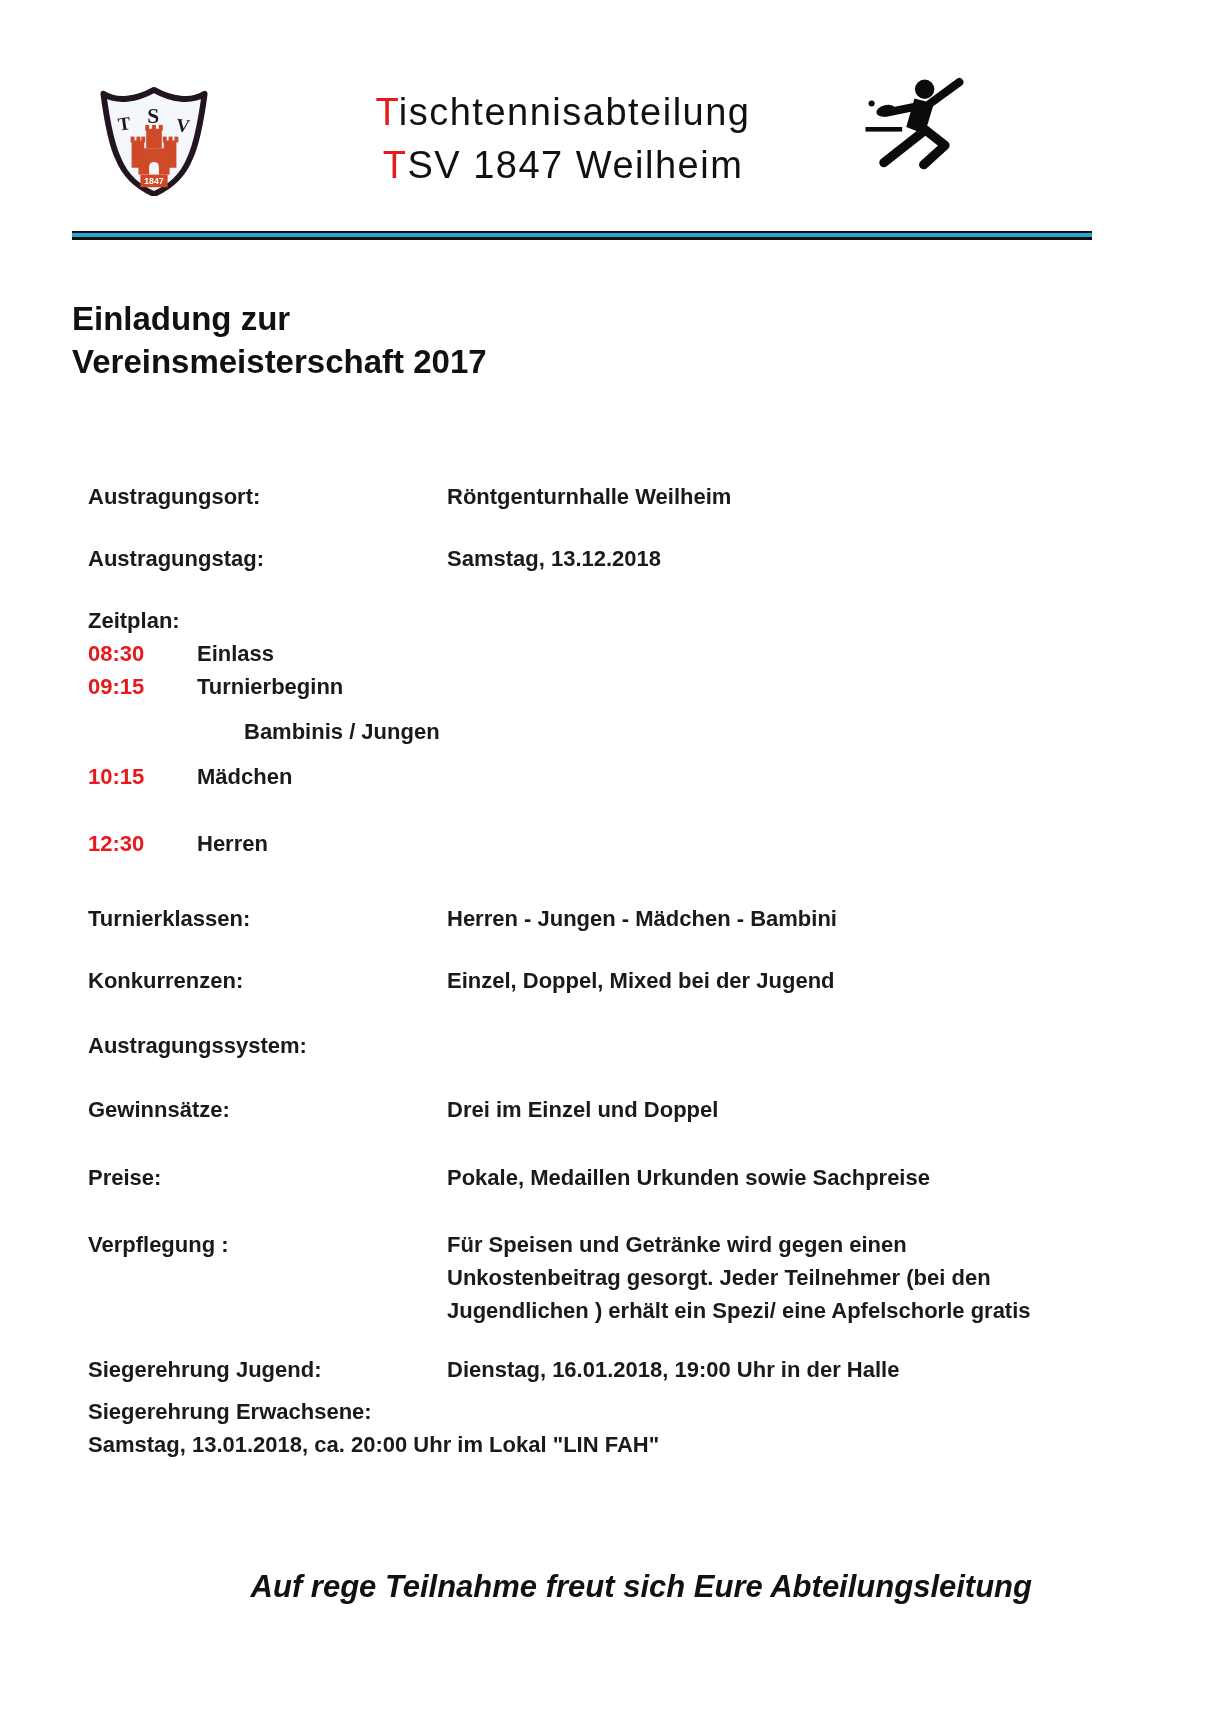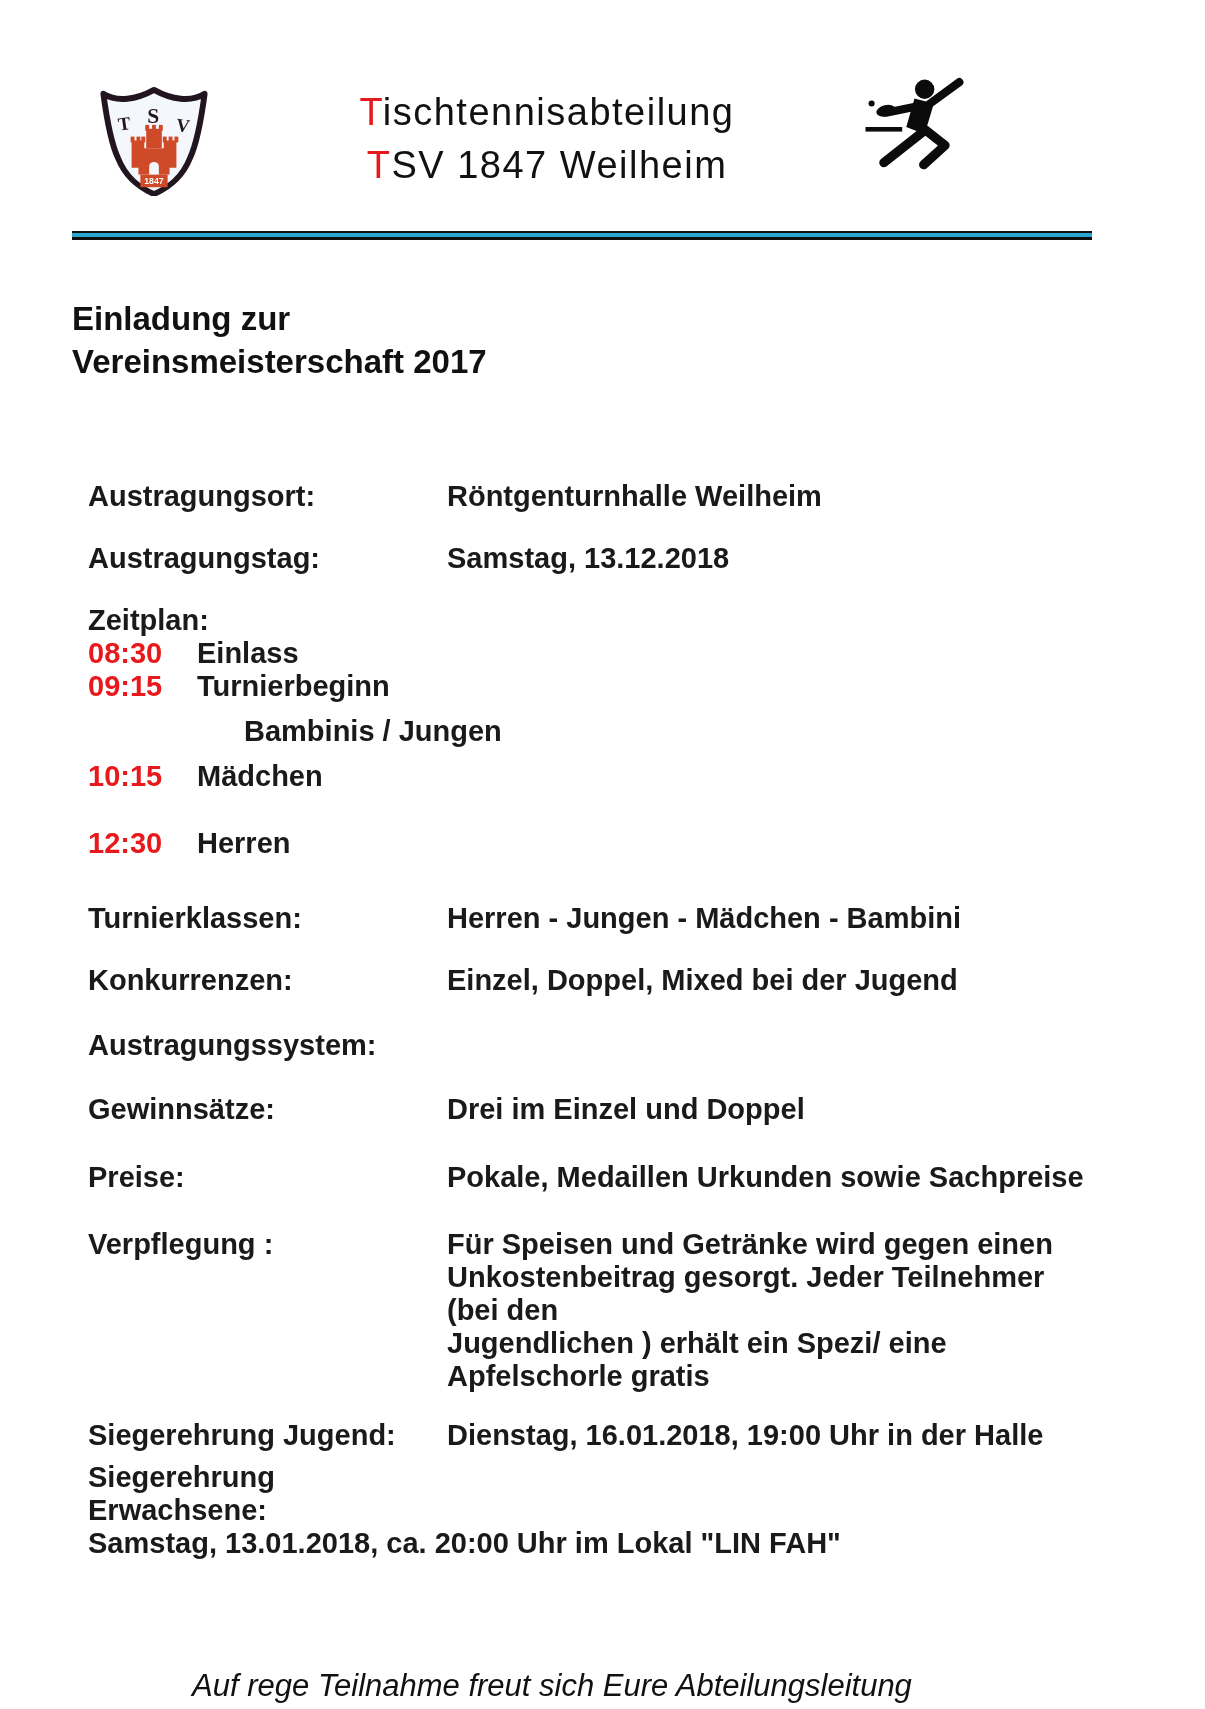--- a/index.html
+++ b/index.html
@@ -11,58 +11,58 @@
   *{box-sizing:border-box;}
   html,body{margin:0;padding:0;}
   body{
     width:1205px;height:1709px;background:#ffffff;color:var(--ink);
     font-family:"Liberation Sans", sans-serif;position:relative;overflow:hidden;
   }
   
   .header{position:relative;height:231px;}
   .crest{position:absolute;left:95px;top:84px;width:118px;height:112px;}
   .header-title{
-    position:absolute;left:322px;top:86px;width:450px;text-align:center;
+    position:absolute;left:338px;top:86px;width:450px;text-align:center;
     font-size:38px;line-height:53px;letter-spacing:1.5px;color:#111;white-space:nowrap;
   }
   .header-title .initial{color:var(--accent-red);}
   .player-icon{position:absolute;left:863px;top:76px;width:108px;height:102px;}
   
   .divider{
     margin-left:72px;width:1020px;height:9px;background:var(--divider-cyan);
     border-top:2px solid #101010;border-bottom:3px solid #101010;
   }
   
   .main-title{
     margin:57px 0 0 72px;width:990px;text-align:left;
     font-size:33px;font-weight:bold;line-height:43px;color:#111;
   }
   
-  .content{margin:97px 0 0 88px;width:1010px;font-size:29px;font-weight:bold;line-height:33px;}
+  .content{margin:97px 0 0 88px;width:1010px;font-size:22px;font-weight:bold;line-height:33px;}
   .row{display:flex;align-items:flex-start;margin-bottom:29px;}
   .row .label{width:359px;flex:none;}
   .row .value{flex:1;}
   .sched-row{display:flex;}
   .sched-row .time{width:109px;flex:none;color:var(--accent-red);}
   .mb0{margin-bottom:0;}
   .r-zeitplan{margin-bottom:42px;flex-direction:column;}
   .sr-1{margin-bottom:12px;}
   .sr-2{margin-bottom:12px;gap:47px;}
   .sr-3{margin-bottom:34px;}
   .r-konkurrenzen{margin-bottom:32px;}
   .r-system{margin-bottom:31px;}
   .r-gewinn{margin-bottom:35px;}
   .r-preise{margin-bottom:34px;}
   .r-verpflegung{margin-bottom:26px;}
   .r-jugend{margin-bottom:9px;}
   .r-erwachsene{margin-bottom:4px;flex-direction:column;}
   
   .footer{
-    margin:108px 0 0 72px;width:960px;text-align:center;
-    font-size:31px;font-weight:normal;font-style:italic;color:#111;white-space:nowrap;
+    margin:108px 0 0 72px;width:960px;text-align:right;
+    font-size:31px;font-weight:bold;font-style:italic;color:#111;white-space:nowrap;
   }
 </style>
 </head>
 <body>
 
 <div class="header">
 
   <svg class="crest" viewBox="0 0 120 115">
     <path d="M8 10 C 22 19, 42 16, 60 6 C 78 16, 98 19, 112 10
              C 108 40, 104 61, 97 76 C 89 96, 76 106, 60 113

